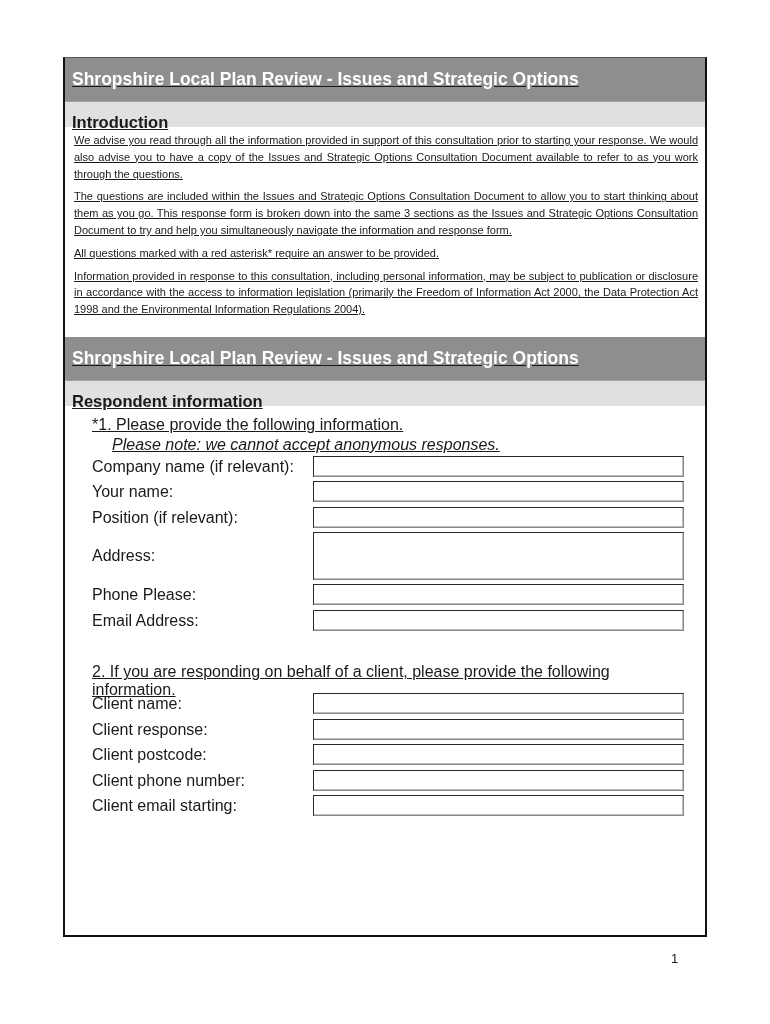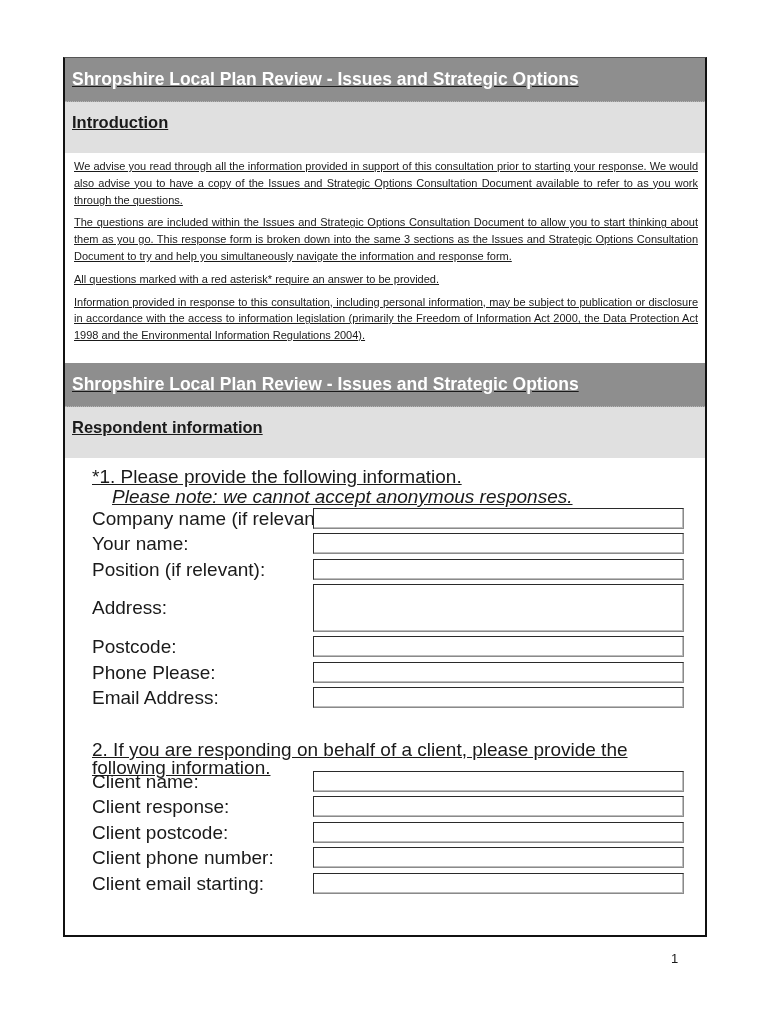--- a/index.html
+++ b/index.html
@@ -37,39 +37,39 @@
     line-height: 43px;
     padding-left: 7px;
     white-space: nowrap;
     border-bottom: 1px dotted #b5b5b5;
   }
   .section-bar {
     background: #e0e0e0;
     color: #1a1a1a;
     font-weight: bold;
     font-size: 16.5px;
-    height: 51px;
+    height: 25px;
     line-height: 41px;
     padding-left: 7px;
   }
   .intro-body {
     padding: 5px 7px 6px 9px;
     font-size: 11px;
     line-height: 16.8px;
     text-align: justify;
   }
   .intro-body p {
     margin: 0 0 6px 0;
   }
   .intro-body p.last {
     margin-bottom: 13px;
   }
   .q-block {
     padding: 9px 20px 0 27px;
-    font-size: 19px;
+    font-size: 16px;
   }
   .q-title {
     height: 21px;
     line-height: 20px;
   }
   .q-note {
     font-style: italic;
     height: 20px;
     line-height: 18px;
     margin-left: 20px;
@@ -149,24 +149,20 @@
     </div>
     <div class="row">
       <span class="lbl">Position (if relevant):</span>
       <div class="box"></div>
     </div>
     <div class="row tall">
       <span class="lbl">Address:</span>
       <div class="box"></div>
     </div>
     <div class="row">
-      <span class="lbl">Postcode:</span>
-      <div class="box"></div>
-    </div>
-    <div class="row">
       <span class="lbl">Phone Please:</span>
       <div class="box"></div>
     </div>
     <div class="row">
       <span class="lbl">Email Address:</span>
       <div class="box"></div>
     </div>
 
     <div class="spacer"></div>
 

